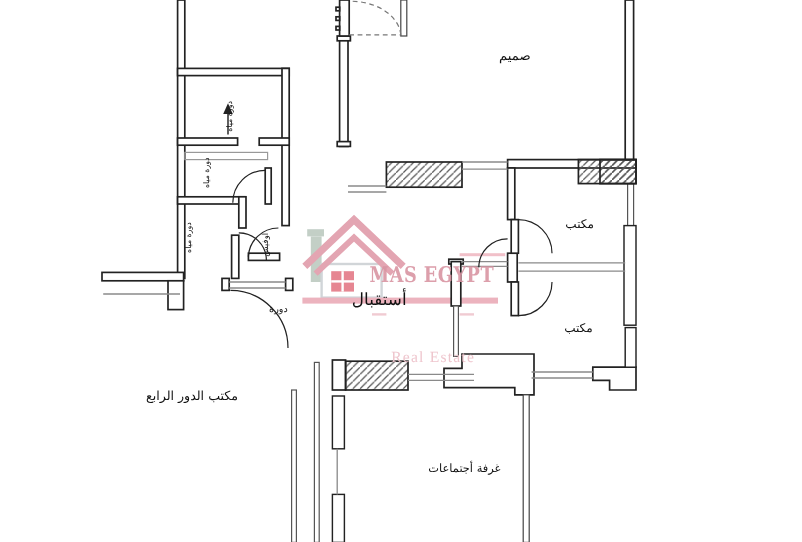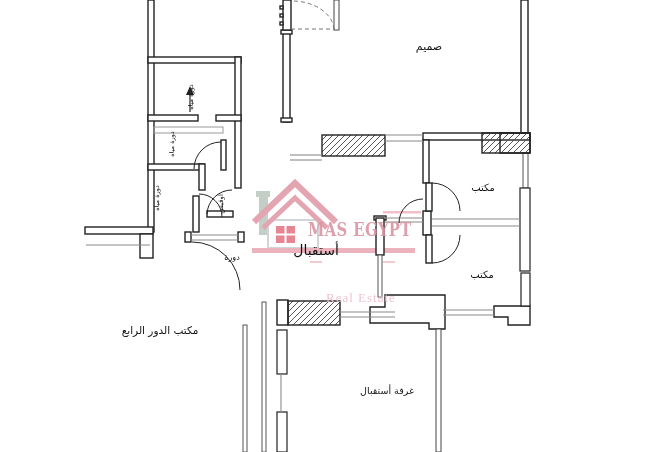--- a/index.html
+++ b/index.html
@@ -170,18 +170,18 @@
 
   <span id="wm-brand">MAS EGYPT</span>
   <span id="wm-tagline">Real Estate</span>
 
   <span class="lbl" id="lbl-title">مكتب الدور الرابع</span>
   <span class="lbl" id="lbl-design">صميم</span>
   <span class="lbl" id="lbl-reception">أستقبال</span>
   <span class="lbl" id="lbl-entrance">دورة</span>
   <span class="lbl" id="lbl-office-upper">مكتب</span>
   <span class="lbl" id="lbl-office-lower">مكتب</span>
-  <span class="lbl" id="lbl-meeting">غرفة أستقبال</span>
+  <span class="lbl" id="lbl-meeting">غرفة أجتماعات</span>
   <span class="lbl vert" id="lbl-bath-top">دورة مياه</span>
   <span class="lbl vert" id="lbl-bath-mid">دورة مياه</span>
   <span class="lbl vert" id="lbl-bath-low">دورة مياه</span>
   <span class="lbl vert" id="lbl-pantry">اوفيس</span>
 </div>
 
 </body></html>

